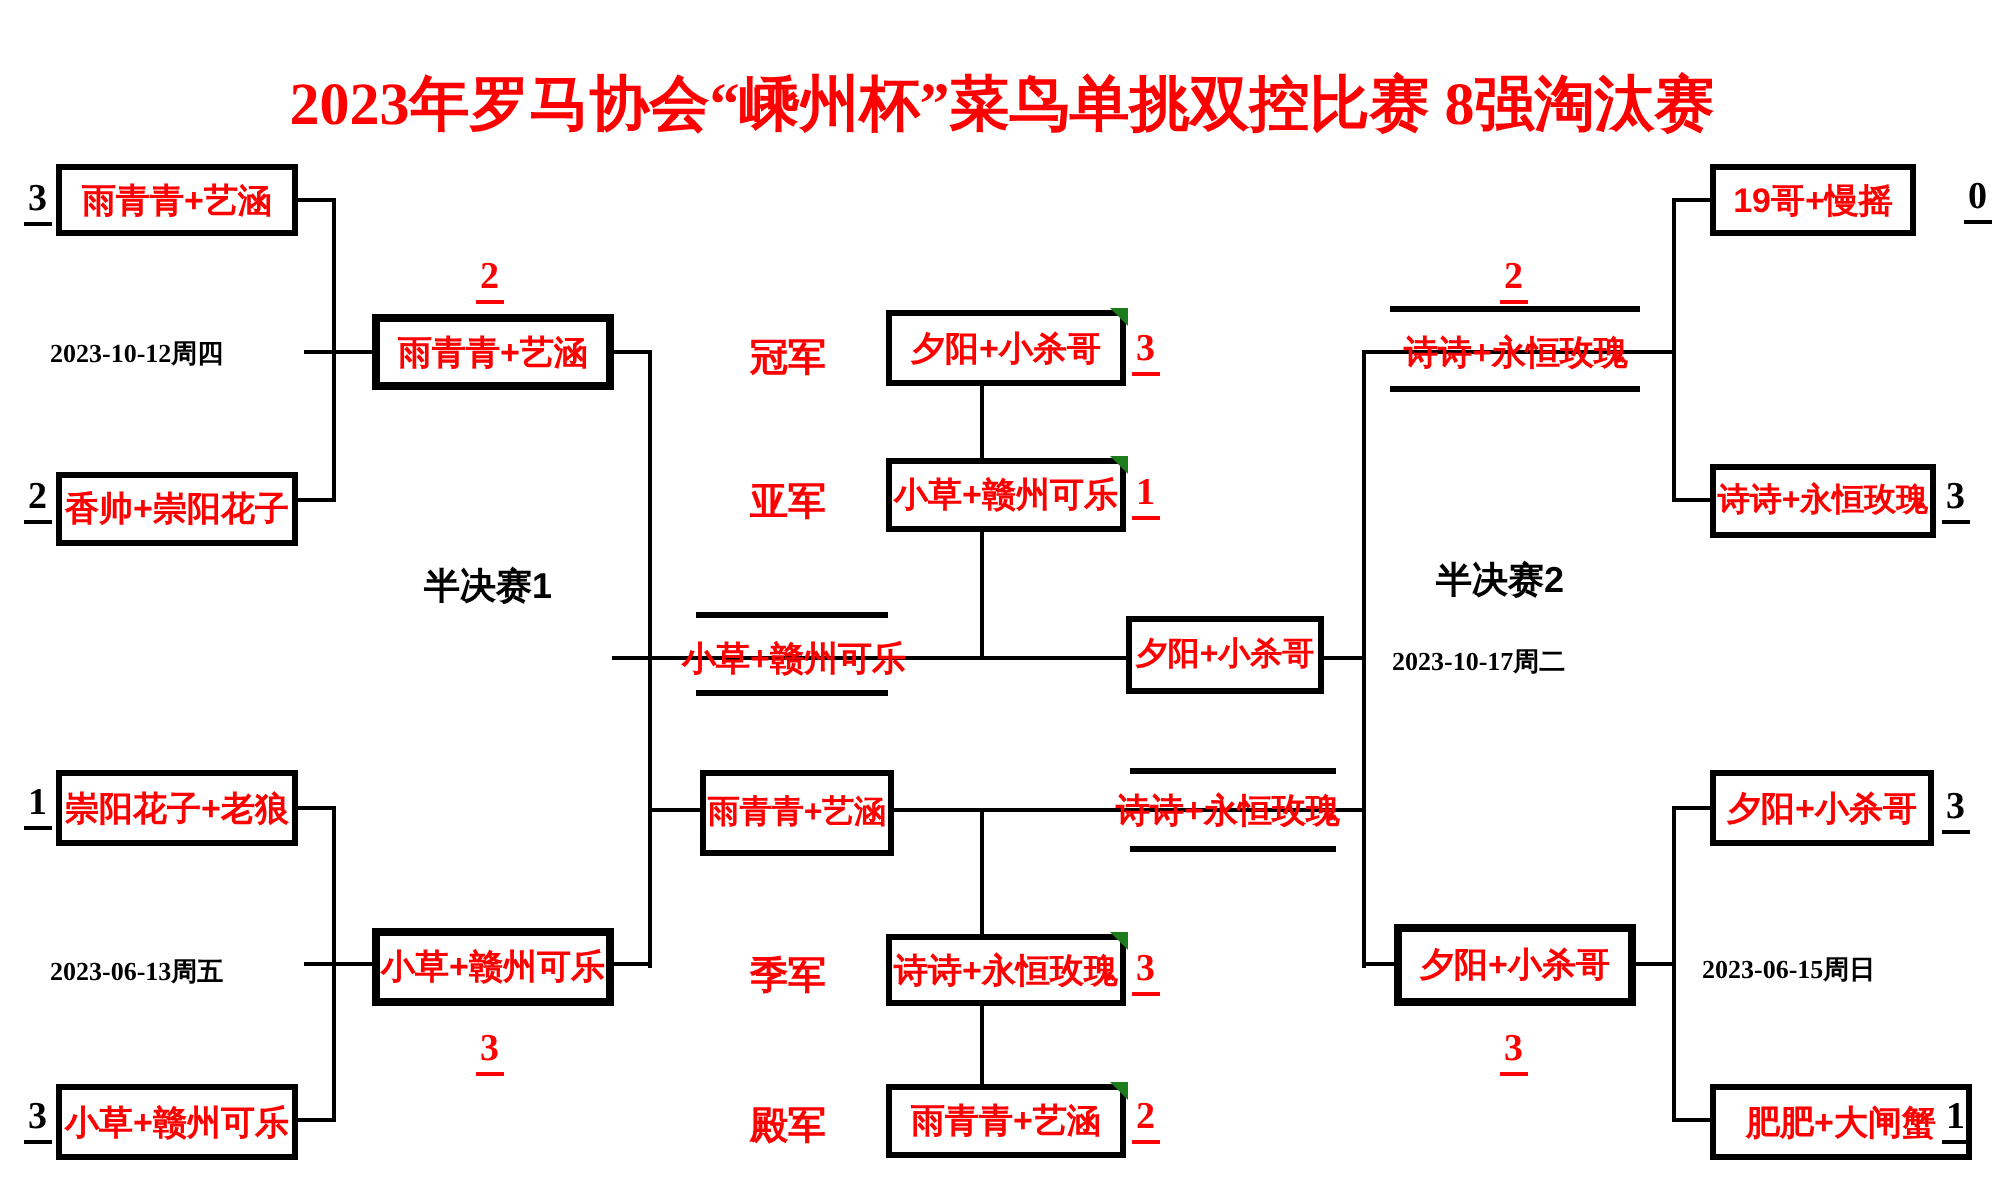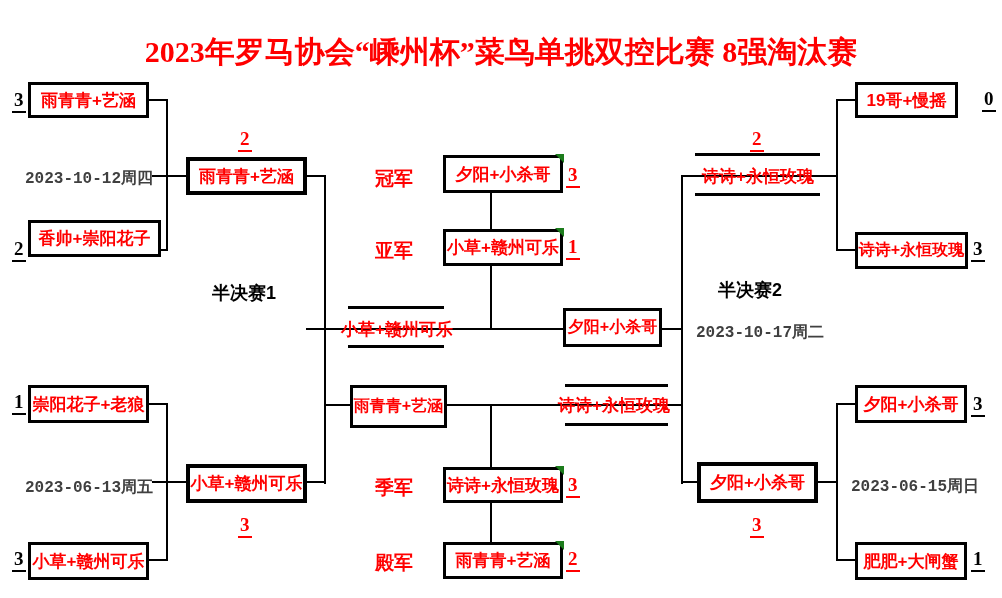--- a/index.html
+++ b/index.html
@@ -14,38 +14,38 @@
   .box.small{font-size:16px;}
   .slottext{position:absolute;color:#ff0000;font-weight:bold;font-size:17px;display:flex;
             align-items:center;justify-content:center;white-space:nowrap;z-index:2;}
   .hline{position:absolute;height:2px;background:#000;z-index:1;}
   .vline{position:absolute;width:2px;background:#000;z-index:1;}
   .slotline{position:absolute;height:3px;background:#000;z-index:1;}
   .score{position:absolute;font-family:"Liberation Serif",serif;font-weight:bold;font-size:19px;
          line-height:1.05;border-bottom:2px solid currentColor;padding:0 2px 1px 2px;z-index:4;}
   .score.black{color:#000;}
   .score.red{color:#ff0000;}
-  .date{position:absolute;font-family:Liberation Mono, monospace;font-weight:bold;font-size:16px;
-        color:#404040;white-space:nowrap;z-index:2;}
+  .date{position:absolute;font-family:Liberation Serif, serif;font-weight:bold;font-size:13px;
+        color:#000000;white-space:nowrap;z-index:2;}
   .rlabel{position:absolute;color:#ff0000;font-weight:bold;font-size:19px;white-space:nowrap;z-index:2;}
   .blabel{position:absolute;color:#000;font-weight:bold;font-size:18px;white-space:nowrap;z-index:2;}
   .flag{position:absolute;top:-4px;right:-4px;width:0;height:0;
         border-left:9px solid transparent;border-top:9px solid #1c7c1c;z-index:5;}
 </style>
 </head>
 <body>
 
 <div class="stage">
 
   <div class="title">2023年罗马协会“嵊州杯”菜鸟单挑双控比赛 8强淘汰赛</div>
 
   <div class="box" style="left:28px;top:62px;width:121px;height:36px">雨青青+艺涵</div>
   <div class="score black" style="left:12px;top:70px">3</div>
   <div class="date" style="left:25px;top:148px">2023-10-12周四</div>
-  <div class="box" style="left:28px;top:200px;width:133px;height:37px">香帅+崇阳花子</div>
+  <div class="box" style="left:28px;top:216px;width:121px;height:37px">香帅+崇阳花子</div>
   <div class="score black" style="left:12px;top:219px">2</div>
 
   <div class="box" style="left:28px;top:365px;width:121px;height:38px">崇阳花子+老狼</div>
   <div class="score black" style="left:12px;top:372px">1</div>
   <div class="date" style="left:25px;top:457px">2023-06-13周五</div>
   <div class="box" style="left:28px;top:522px;width:121px;height:38px">小草+赣州可乐</div>
   <div class="score black" style="left:12px;top:529px">3</div>
 
   <div class="score red" style="left:238px;top:109px">2</div>
   <div class="box thick" style="left:186px;top:137px;width:121px;height:38px">雨青青+艺涵</div>
@@ -54,21 +54,21 @@
   <div class="score red" style="left:238px;top:495px">3</div>
 
   <div class="box" style="left:855px;top:62px;width:103px;height:36px">19哥+慢摇</div>
   <div class="score black" style="left:982px;top:69px">0</div>
   <div class="box small" style="left:855px;top:212px;width:113px;height:37px">诗诗+永恒玫瑰</div>
   <div class="score black" style="left:971px;top:219px">3</div>
 
   <div class="box" style="left:855px;top:365px;width:112px;height:38px">夕阳+小杀哥</div>
   <div class="score black" style="left:971px;top:374px">3</div>
   <div class="date" style="left:851px;top:456px">2023-06-15周日</div>
-  <div class="box" style="left:855px;top:522px;width:112px;height:38px">肥肥+大闸蟹</div>
+  <div class="box" style="left:855px;top:522px;width:131px;height:38px">肥肥+大闸蟹</div>
   <div class="score black" style="left:971px;top:529px">1</div>
 
   <div class="score red" style="left:750px;top:109px">2</div>
   <div class="slotline" style="left:695px;top:133px;width:125px"></div>
   <div class="slottext" style="left:692px;top:144px;width:132px;height:25px">诗诗+永恒玫瑰</div>
   <div class="slotline" style="left:695px;top:173px;width:125px"></div>
   <div class="blabel" style="left:718px;top:258px">半决赛2</div>
   <div class="date" style="left:696px;top:302px">2023-10-17周二</div>
   <div class="box thick" style="left:697px;top:442px;width:121px;height:41px">夕阳+小杀哥</div>
   <div class="score red" style="left:750px;top:495px">3</div>

